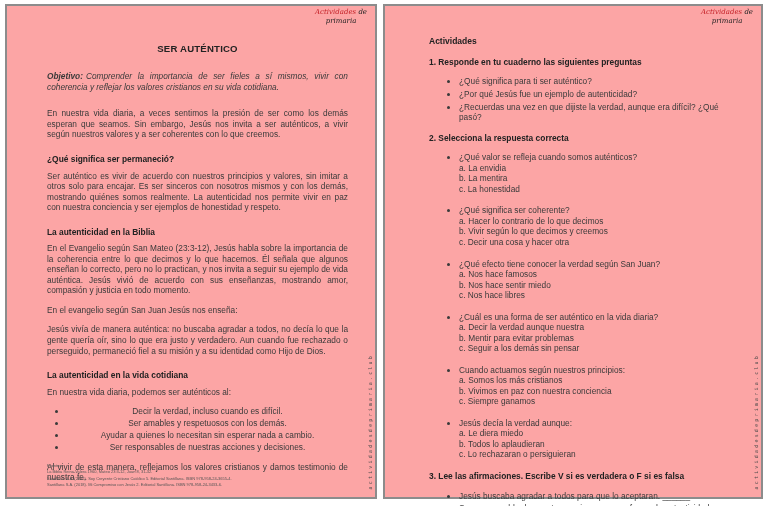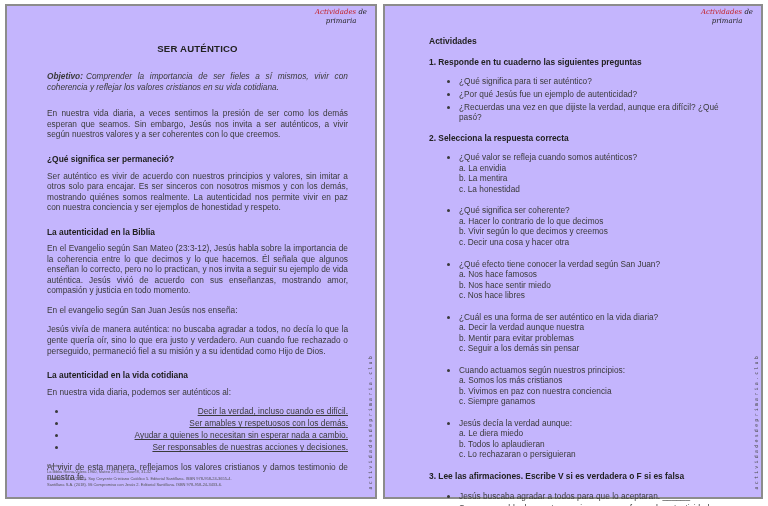--- a/index.html
+++ b/index.html
@@ -9,21 +9,21 @@
     background: #ffffff;
     font-family: "Liberation Sans", sans-serif;
     color: #3a3a3a;
     position: relative;
     overflow: hidden;
   }
   .page {
     position: absolute;
     top: 4px;
     height: 495px;
-    background: #c4b5fd;
+    background: #fca5a5;
     border: 2px solid #8c8c8c;
   }
   .page-1 { left: 5px;  width: 372px; }
   .page-2 { left: 383px; width: 380px; }
 
   .logo {
     position: absolute;
     top: 2px; right: 8px;
     text-align: center;
     font-family: "DejaVu Serif", serif;
@@ -62,21 +62,21 @@
     font-weight: bold;
     color: #222;
     margin: 14px 0 6px 0;
   }
 
   ul.bullets {
     margin: 0 0 9px 0;
     padding-left: 20px;
     list-style: disc;
   }
-  ul.bullets li { margin-bottom: 1.5px; text-align: right; text-decoration: underline; }
+  ul.bullets li { margin-bottom: 1.5px; text-align: center; }
 
   .sources {
     position: absolute;
     left: 40px; right: 20px; bottom: 9px;
     font-size: 4px;
     line-height: 1.55;
     color: #555;
     text-align: left;
   }
   .sources div { white-space: nowrap; overflow: hidden; }

